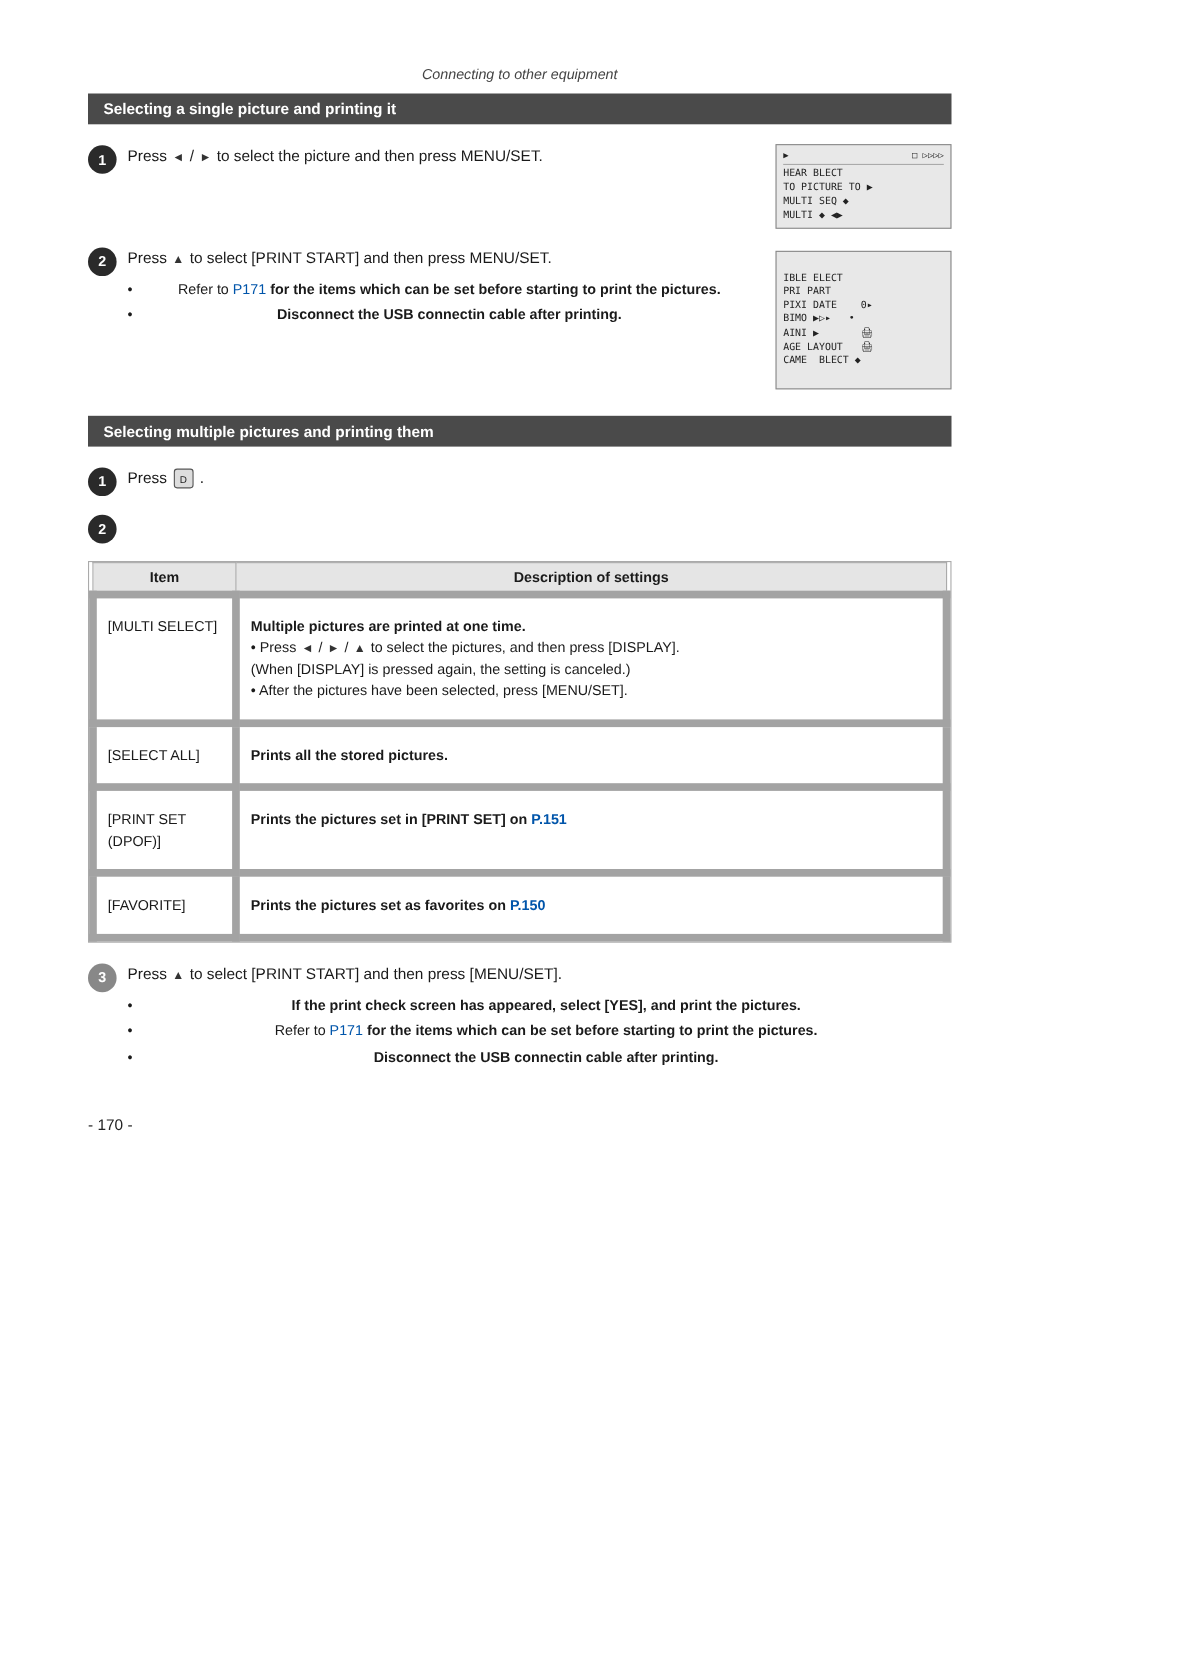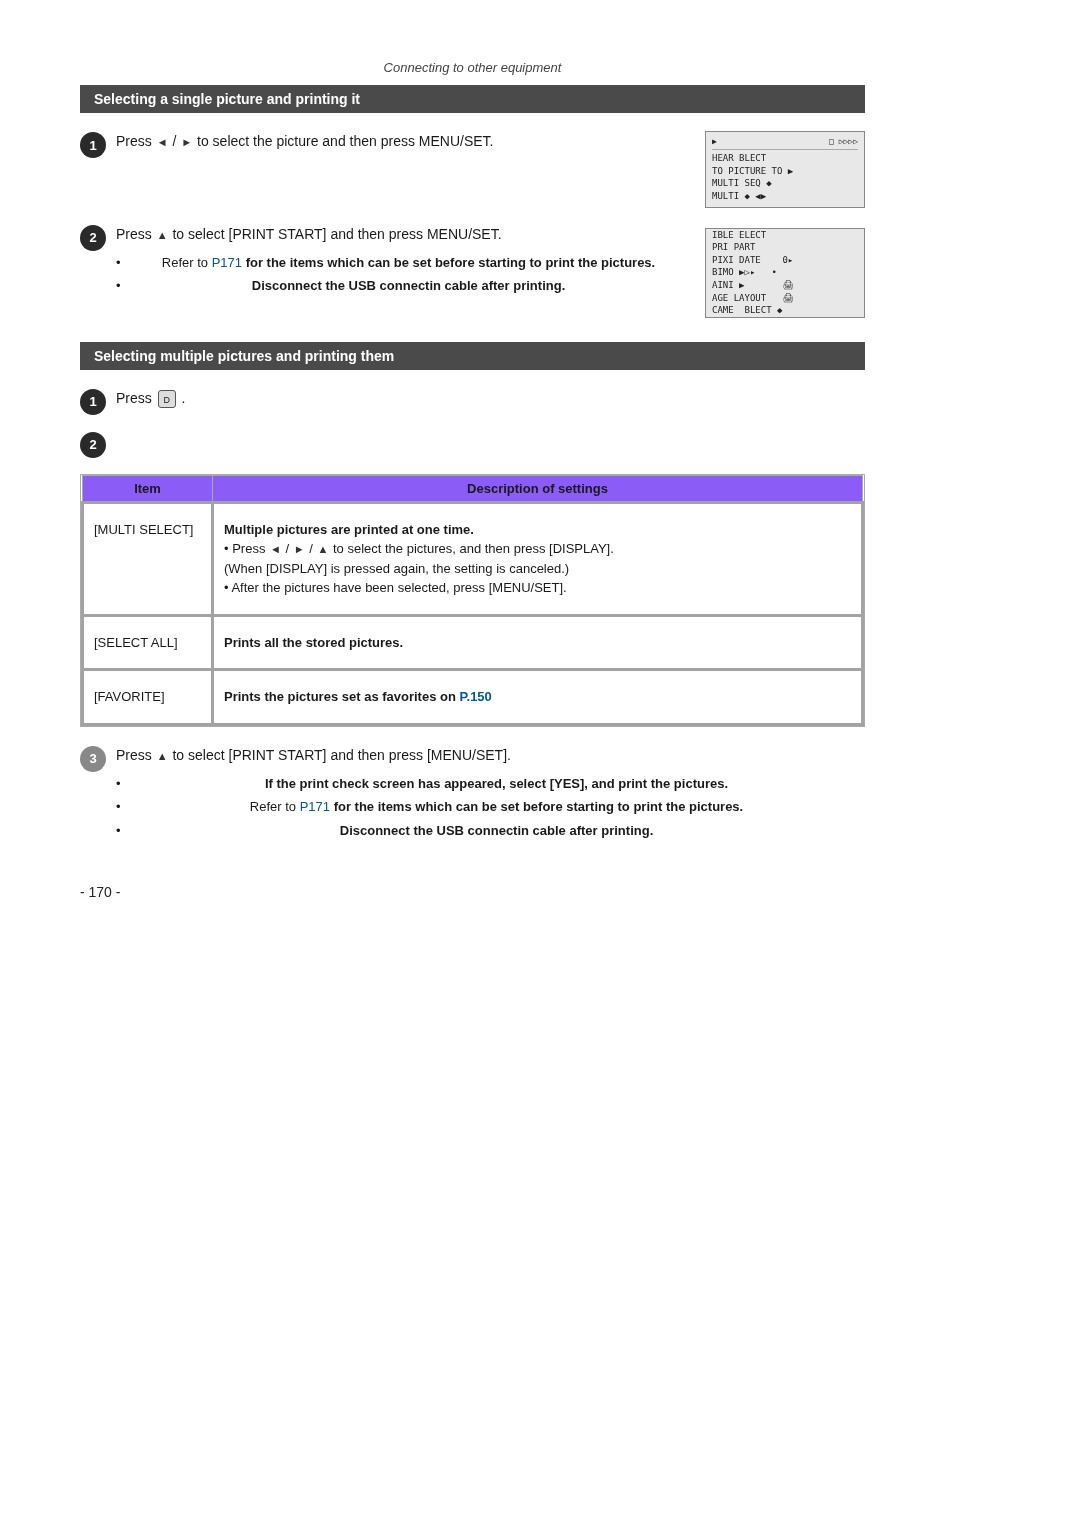--- a/index.html
+++ b/index.html
@@ -80,21 +80,21 @@
       background: #e8e8e8;
       padding: 4px 6px;
       font-size: 9px;
       font-family: monospace;
       line-height: 1.4;
       color: #222;
     }
     .screen-mock-2 {
       border: 1px solid #888;
       background: #e8e8e8;
-      padding: 0 6px;
+      padding: 18px 6px;
       font-size: 9px;
       font-family: monospace;
       line-height: 1.4;
       color: #222;
       margin-top: 4px;
     }
     .screen-top-bar {
       display: flex;
       justify-content: space-between;
       font-size: 8px;
@@ -131,28 +131,28 @@
       margin: 14px 0 18px 0;
       border: 1px solid #aaa;
       width: 100%;
     }
     table {
       width: 100%;
       border-collapse: collapse;
       font-size: 13px;
     }
     th {
-      background: #8b5cf6;
+      background: #e5e5e5;
       border: 1px solid #aaa;
       padding: 5px 10px;
       font-weight: bold;
       text-align: center;
     }
     td {
-      border: 3px solid #a3a3a3;
+      border: 7px solid #a3a3a3;
       padding: 16px 10px;
       vertical-align: top;
       line-height: 1.5;
     }
     td:first-child {
       width: 130px;
       font-weight: normal;
     }
     .page-number {
       text-align: left;
@@ -278,20 +278,24 @@
               • Press <span class="inline-arrow">◄</span> / <span class="inline-arrow">►</span> / <span class="inline-arrow">▲</span> to select the pictures, and then press [DISPLAY].<br>
               (When [DISPLAY] is pressed again, the setting is canceled.)<br>
               • After the pictures have been selected, press [MENU/SET].
             </td>
           </tr>
           <tr>
             <td>[SELECT ALL]</td>
             <td><strong>Prints all the stored pictures.</strong></td>
           </tr>
           <tr>
+            <td>[PRINT SET (DPOF)]</td>
+            <td><strong>Prints the pictures set in [PRINT SET] on <span class="link-text">P.151</span></strong></td>
+          </tr>
+          <tr>
             <td>[FAVORITE]</td>
             <td><strong>Prints the pictures set as favorites on <span class="link-text">P.150</span></strong></td>
           </tr>
         </tbody>
       </table>
     </div>
 
     <div class="step-block">
       <div class="step-number gray">3</div>
       <div class="step-content">

